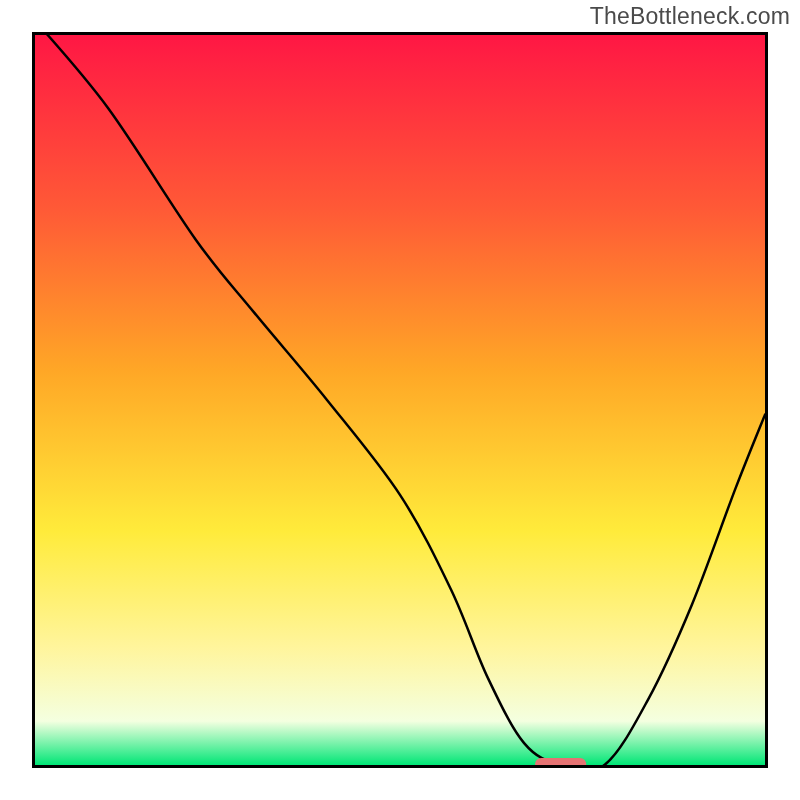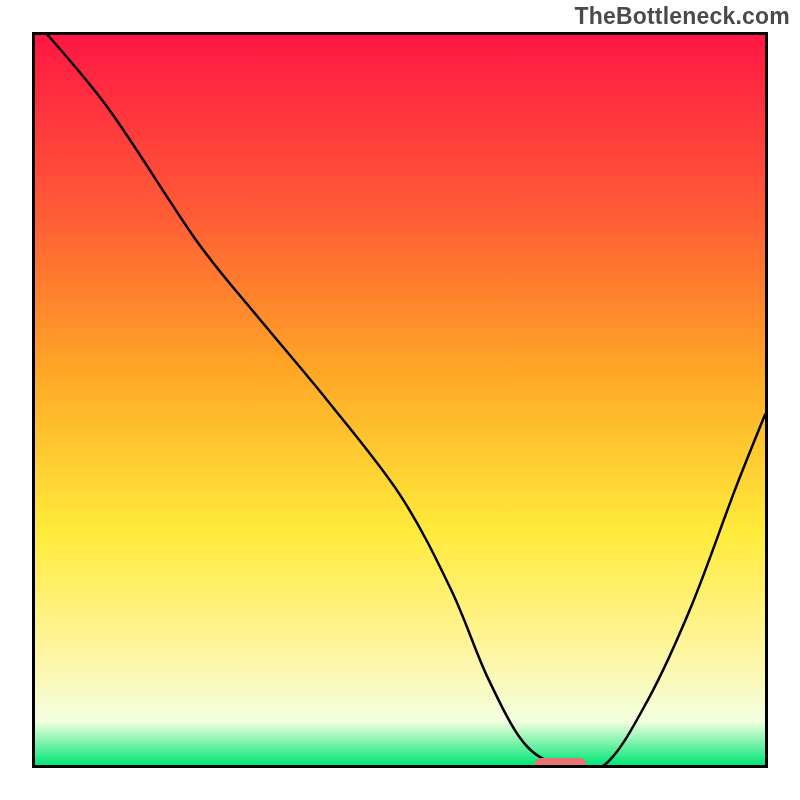--- a/index.html
+++ b/index.html
@@ -10,21 +10,21 @@
     background: #ffffff;
     font-family: Arial, Helvetica, sans-serif;
     overflow: hidden;
   }
   .watermark {
     position: absolute;
     top: 3px;
     right: 10px;
     color: #4a4a4a;
     font-size: 23px;
-    font-weight: 700;
+    font-weight: 400;
     letter-spacing: 0.2px;
     z-index: 10;
   }
   .plot-area {
     position: absolute;
     left: 32px;
     top: 32px;
     width: 736px;
     height: 736px;
     box-sizing: border-box;

